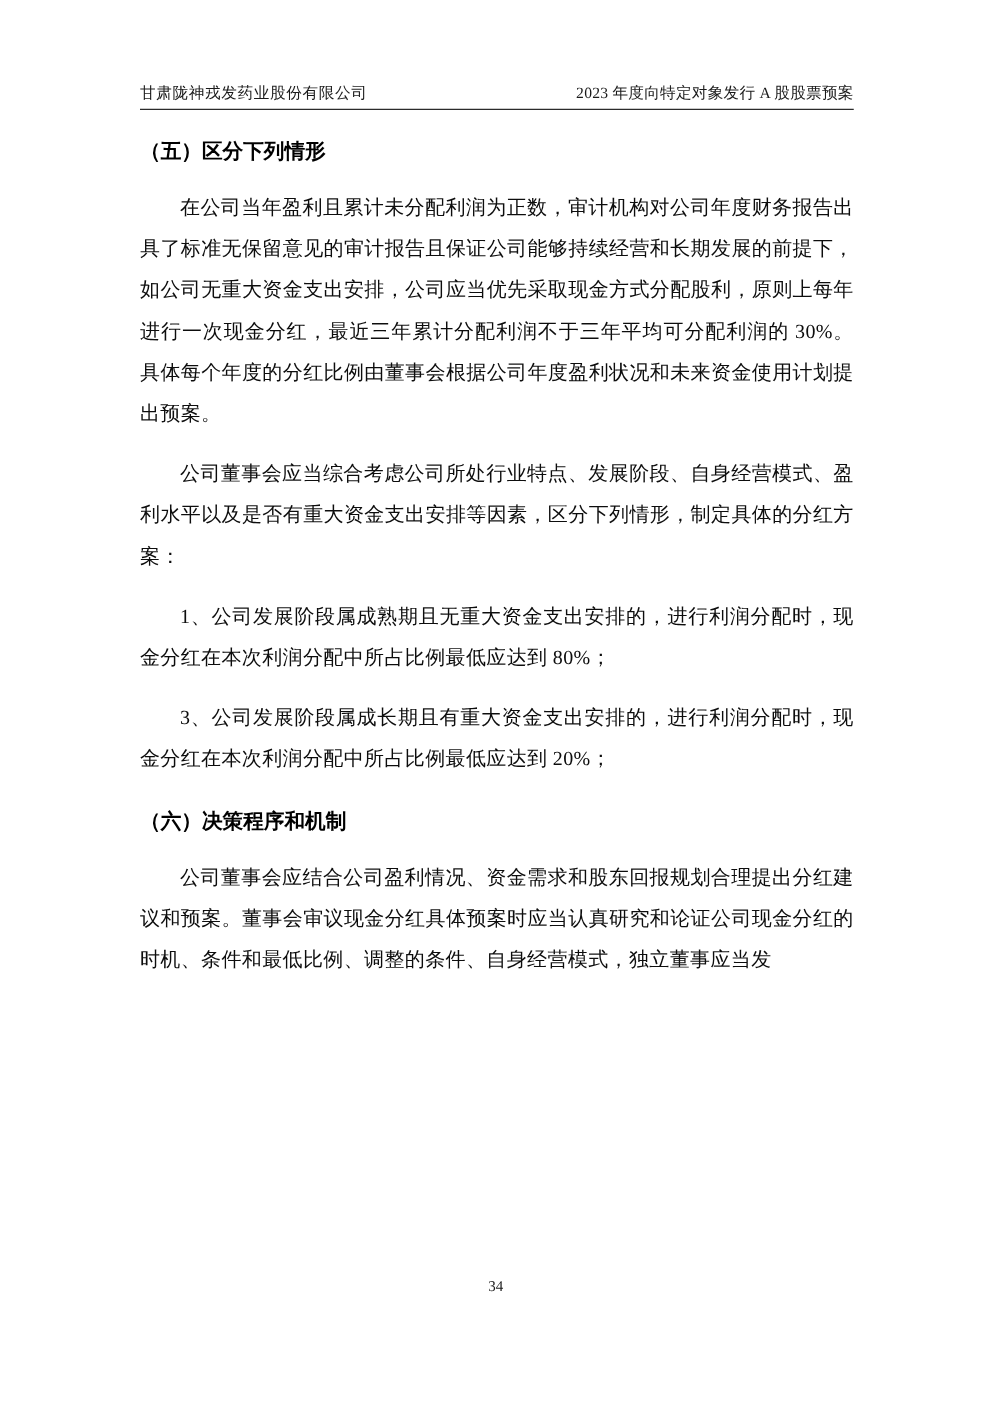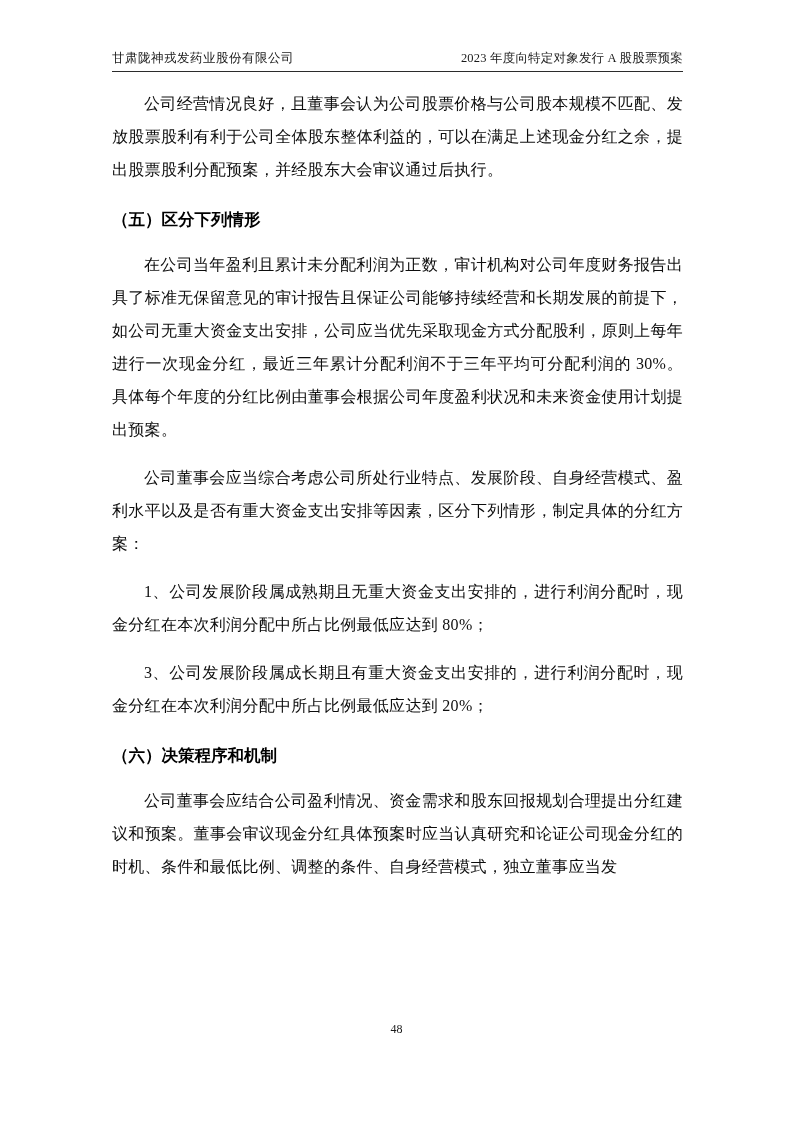--- a/index.html
+++ b/index.html
@@ -20,21 +20,21 @@
   .content {
     position: absolute;
     left: 112px;
     top: 0;
     width: 571px;
   }
   .doc-header {
     display: flex;
     justify-content: space-between;
     align-items: flex-end;
-    padding-top: 50px;
+    padding-top: 66px;
     padding-bottom: 5px;
     border-bottom: 1.5px solid #2b2b2b;
     font-size: 12.5px;
     line-height: 16px;
     color: #1a1a1a;
   }
   .doc-header .hdr-left { letter-spacing: 0.5px; }
   .doc-header .hdr-right { letter-spacing: 0.2px; }
 
   h2.sec-heading {
@@ -70,27 +70,26 @@
 <body>
 
 <div class="page">
   <div class="content">
 
     <div class="doc-header">
       <span class="hdr-left">甘肃陇神戎发药业股份有限公司</span>
       <span class="hdr-right">2023 年度向特定对象发行 A 股股票预案</span>
     </div>
 
-    <p class="body-para">公司经营情况良好，且董事会认为公司股票价格与公司股本规模不匹配、发放股票股利有利于公司全体股东整体利益的，可以在满足上述现金分红之余，提出股票股利分配预案，并经股东大会审议通过后执行。</p>
 
     <h2 class="sec-heading">（五）区分下列情形</h2>
     <p class="body-para">在公司当年盈利且累计未分配利润为正数，审计机构对公司年度财务报告出具了标准无保留意见的审计报告且保证公司能够持续经营和长期发展的前提下，如公司无重大资金支出安排，公司应当优先采取现金方式分配股利，原则上每年进行一次现金分红，最近三年累计分配利润不于三年平均可分配利润的 30%。具体每个年度的分红比例由董事会根据公司年度盈利状况和未来资金使用计划提出预案。</p>
     <p class="body-para">公司董事会应当综合考虑公司所处行业特点、发展阶段、自身经营模式、盈利水平以及是否有重大资金支出安排等因素，区分下列情形，制定具体的分红方案：</p>
     <p class="body-para">1、公司发展阶段属成熟期且无重大资金支出安排的，进行利润分配时，现金分红在本次利润分配中所占比例最低应达到 80%；</p>
     <p class="body-para">3、公司发展阶段属成长期且有重大资金支出安排的，进行利润分配时，现金分红在本次利润分配中所占比例最低应达到 20%；</p>
 
     <h2 class="sec-heading">（六）决策程序和机制</h2>
     <p class="body-para last-cut">公司董事会应结合公司盈利情况、资金需求和股东回报规划合理提出分红建议和预案。董事会审议现金分红具体预案时应当认真研究和论证公司现金分红的时机、条件和最低比例、调整的条件、自身经营模式，独立董事应当发</p>
 
   </div>
 
-  <div class="doc-footer">48</div>
+  <div class="doc-footer">34</div>
 </div>
 
 </body></html>

